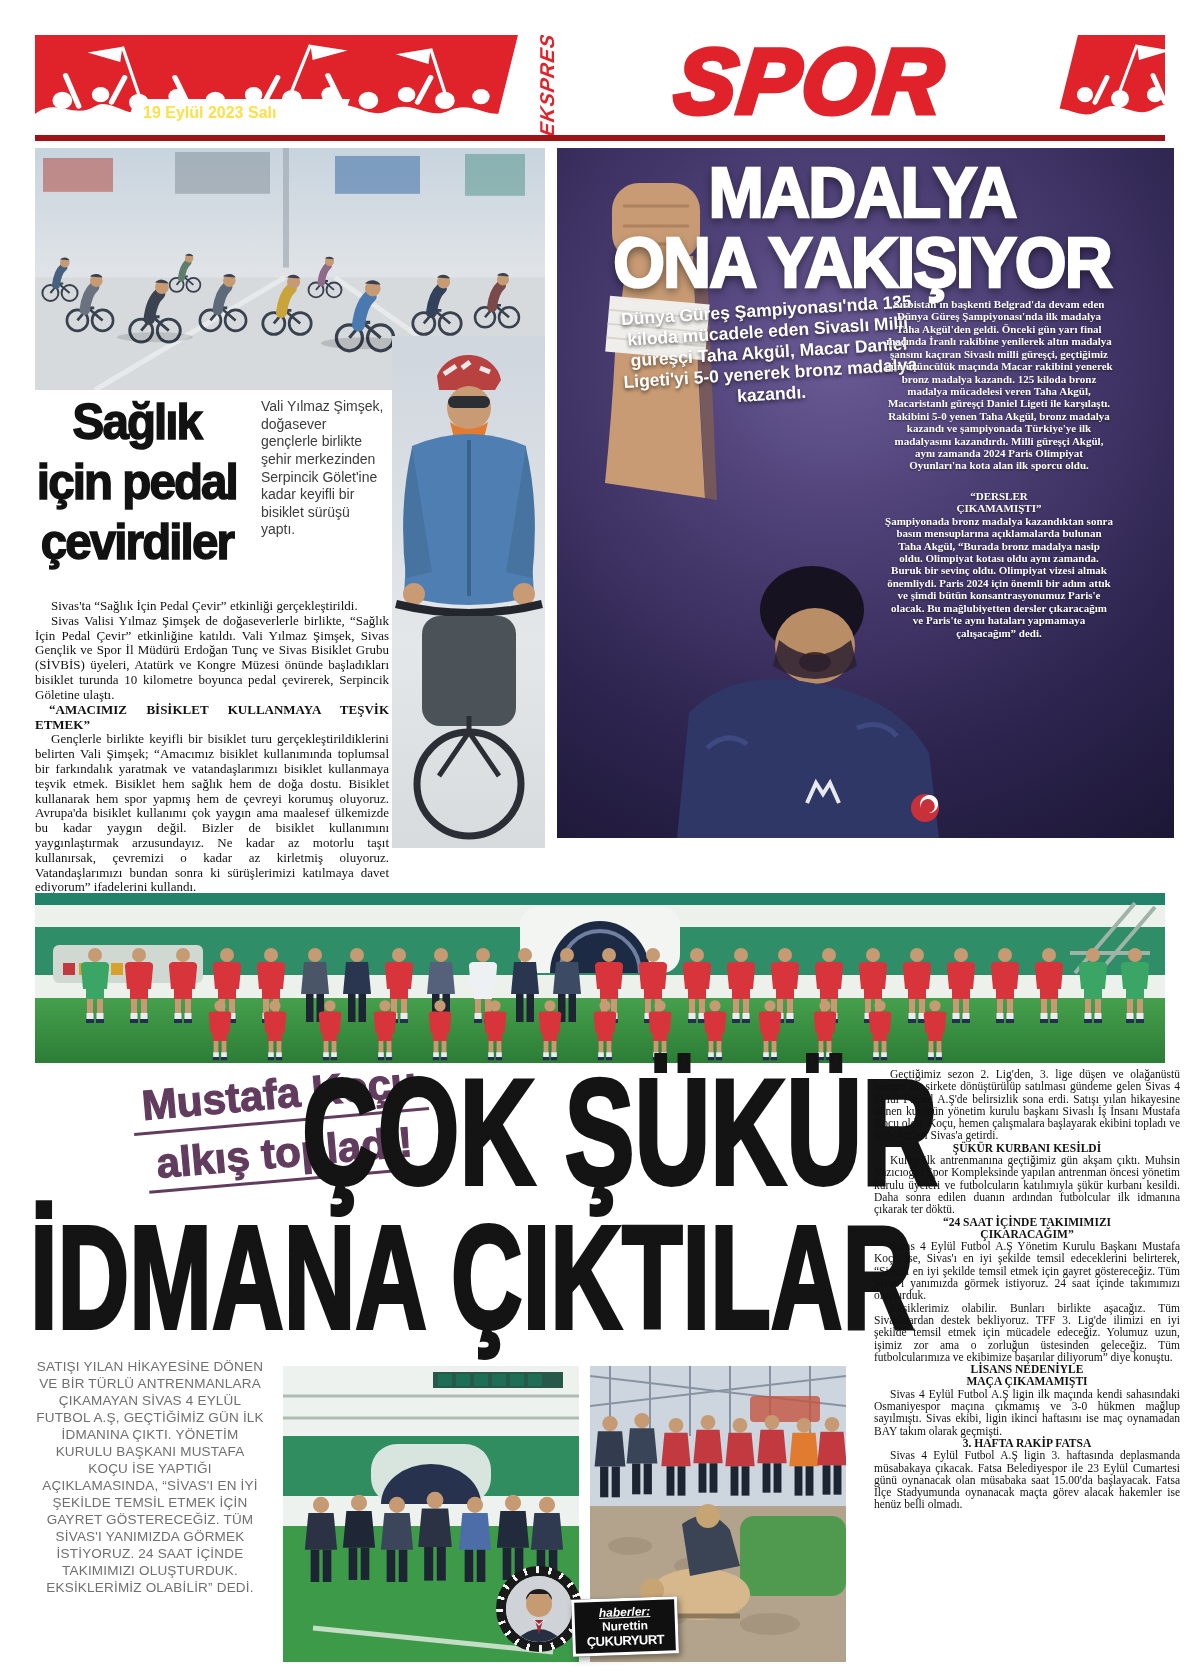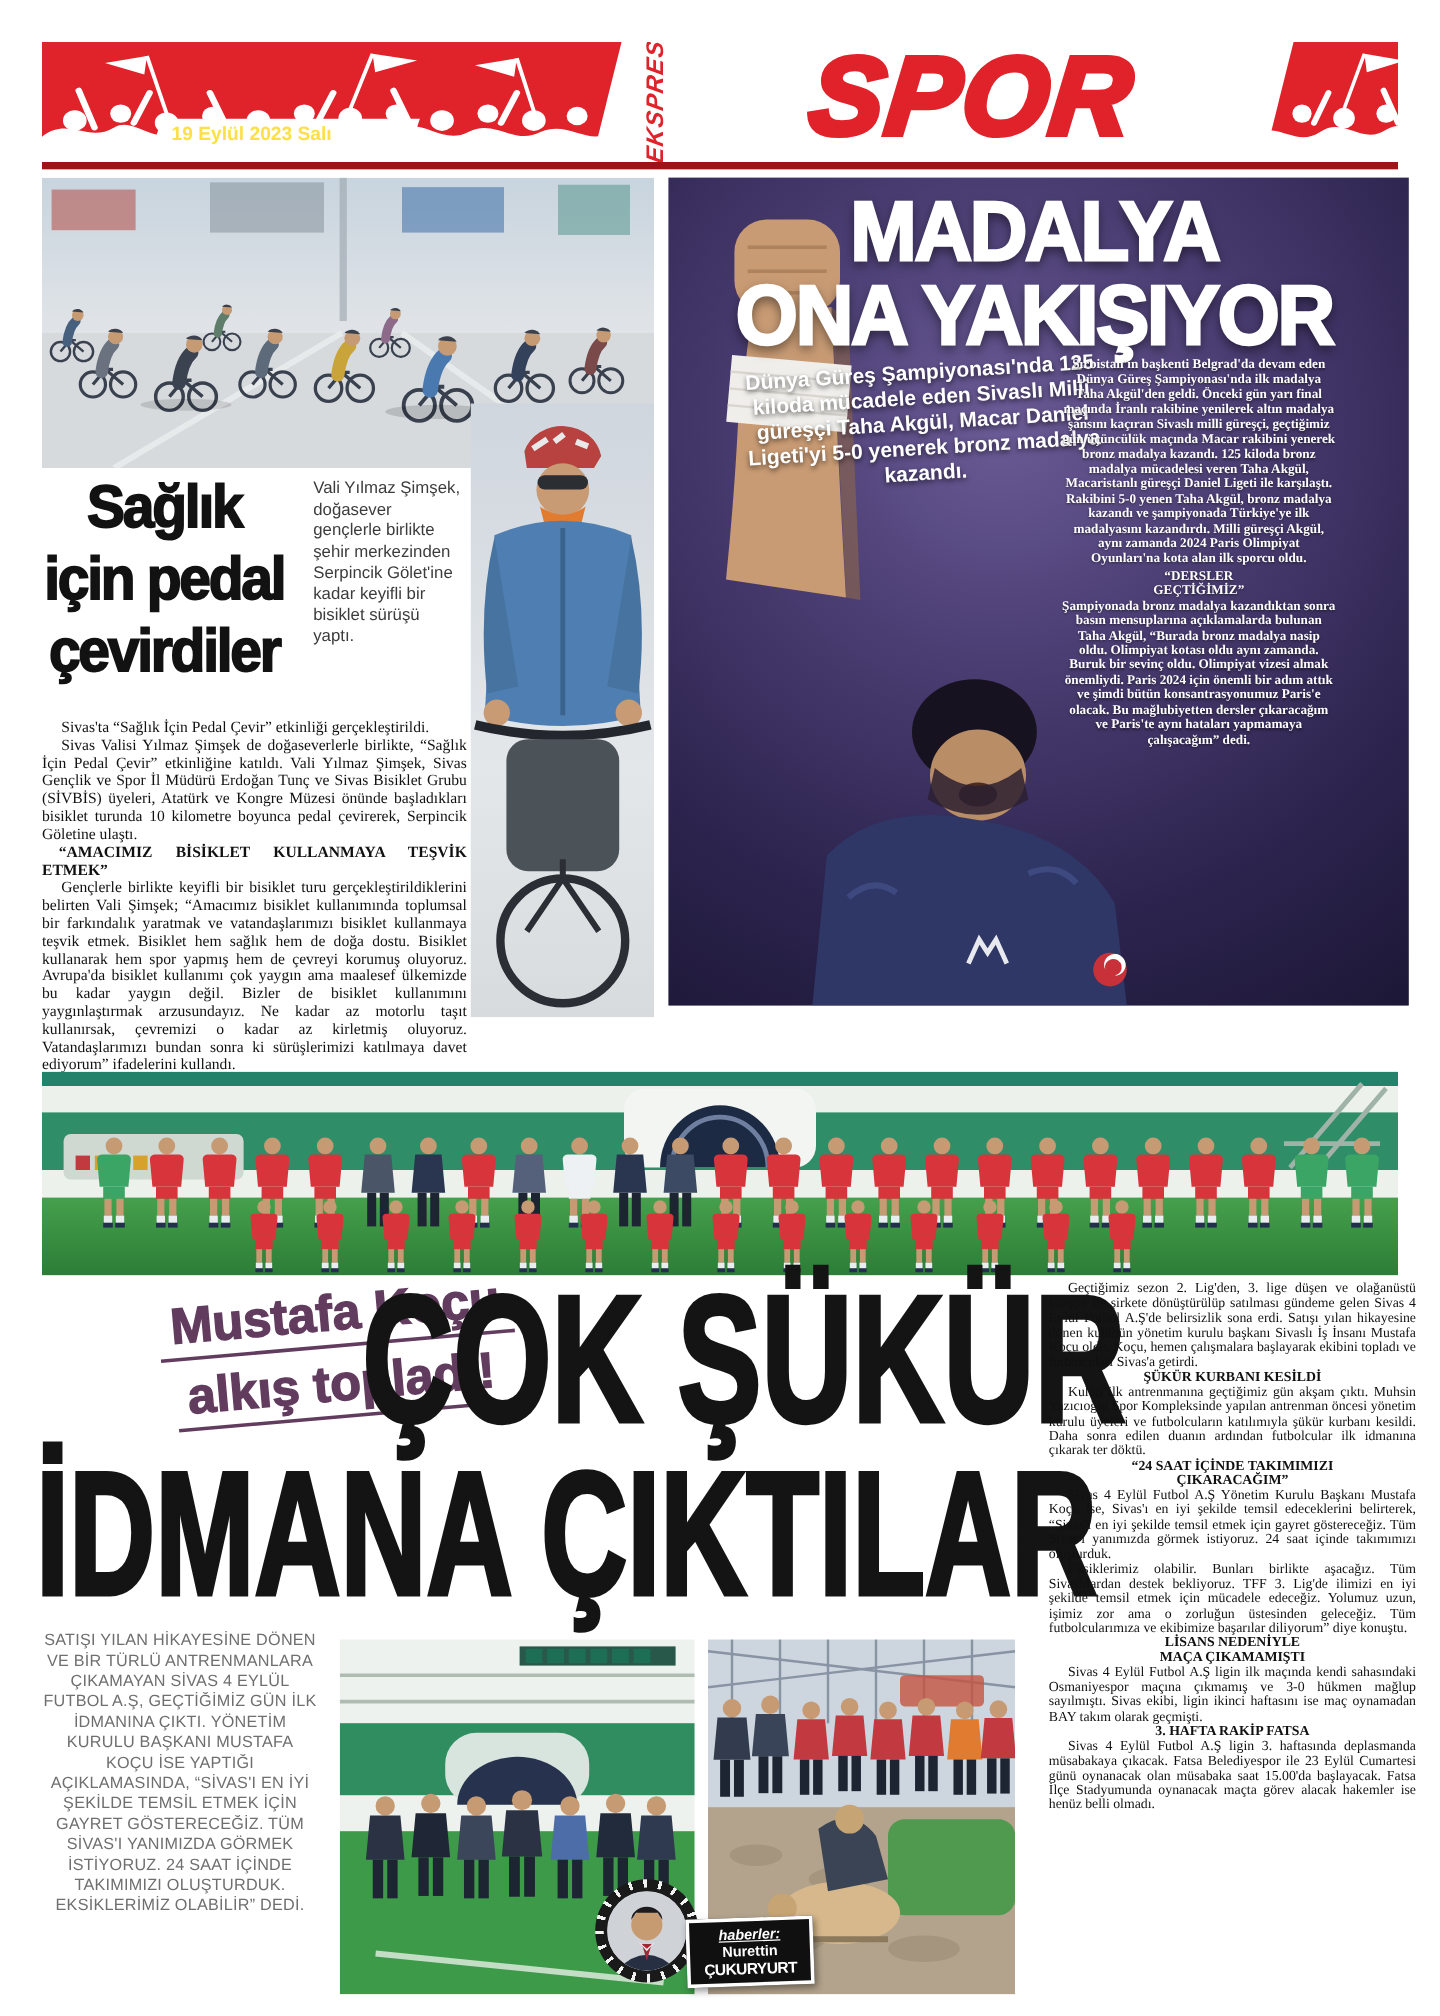--- a/index.html
+++ b/index.html
@@ -47,21 +47,21 @@
              font-weight:bold;font-size:70px;line-height:1.0;letter-spacing:-2px;
              -webkit-text-stroke:2.5px #fff;text-shadow:0 4px 10px rgba(0,0,0,.55);
              transform:scaleX(.95);transform-origin:center top;}
   .wres-lead{position:absolute;left:62px;top:152px;width:300px;text-align:center;color:#fff;
              font-weight:bold;font-size:17.5px;line-height:1.2;transform:rotate(-3.5deg);
              text-shadow:0 2px 4px rgba(0,0,0,.6);}
   .wres-body{position:absolute;left:328px;top:150px;width:228px;text-align:center;color:#fff;
              font-family:"Liberation Serif",serif;font-weight:bold;font-size:11px;line-height:1.13;
              text-shadow:0 1px 2px rgba(0,0,0,.55);}
   .wres-body p{margin:0;}
-  .wres-body p.sub{margin-top:2px;}
+  .wres-body p.sub{margin-top:18px;}
 
   
   .team-photo{left:35px;top:893px;width:1130px;height:170px;}
 
   
   .kicker{left:42px;top:1070px;width:480px;transform:rotate(-5deg);color:#623c5e;
           font-weight:bold;text-align:center;}
   .kicker .k1,.kicker .k2{display:table;margin:0 auto;font-size:42px;letter-spacing:0px;
           -webkit-text-stroke:1.2px #623c5e;border-bottom:3px solid #623c5e;padding:0 10px 2px;}
   .kicker .k2{margin-top:6px;}
@@ -260,21 +260,21 @@
     </svg>
     <h2 class="wres-head" style="margin:0">
       <span>MADALYA</span><br>
       <span>ONA YAKIŞIYOR</span>
     </h2>
     <p class="wres-lead" style="margin:0">Dünya Güreş Şampiyonası'nda 125 kiloda mücadele eden Sivaslı Milli güreşçi Taha Akgül, Macar Daniel Ligeti'yi 5-0 yenerek bronz madalya kazandı.</p>
     <div class="wres-body">
       <p>Sırbistan'ın başkenti Belgrad'da devam eden Dünya Güreş Şampiyonası'nda ilk madalya Taha Akgül'den geldi. Önceki gün yarı final maçında İranlı rakibine yenilerek altın madalya şansını kaçıran Sivaslı milli güreşçi, geçtiğimiz gün üçüncülük maçında Macar rakibini yenerek bronz madalya kazandı. 125 kiloda bronz madalya mücadelesi veren Taha Akgül, Macaristanlı güreşçi Daniel Ligeti ile karşılaştı. Rakibini 5-0 yenen Taha Akgül, bronz madalya kazandı ve şampiyonada Türkiye'ye ilk madalyasını kazandırdı. Milli güreşçi Akgül, aynı zamanda 2024 Paris Olimpiyat Oyunları'na kota alan ilk sporcu oldu.</p>
       <p class="sub">
         <span>“DERSLER</span><br>
-        <span>GEÇTİĞİMİZ”</span>
+        <span>ÇIKAMAMIŞTI”</span>
       </p>
       <p>Şampiyonada bronz madalya kazandıktan sonra basın mensuplarına açıklamalarda bulunan Taha Akgül, “Burada bronz madalya nasip oldu. Olimpiyat kotası oldu aynı zamanda. Buruk bir sevinç oldu. Olimpiyat vizesi almak önemliydi. Paris 2024 için önemli bir adım attık ve şimdi bütün konsantrasyonumuz Paris'e olacak. Bu mağlubiyetten dersler çıkaracağım ve Paris'te aynı hataları yapmamaya çalışacağım” dedi.</p>
     </div>
   </section>
 
   <figure class="abs photo team-photo" style="margin:0">
     <svg viewBox="0 0 1130 170" preserveAspectRatio="none">
       <defs>
           <linearGradient id="grassg" x1="0" y1="0" x2="0" y2="1">
         <stop offset="0" stop-color="#45a04c"></stop>

